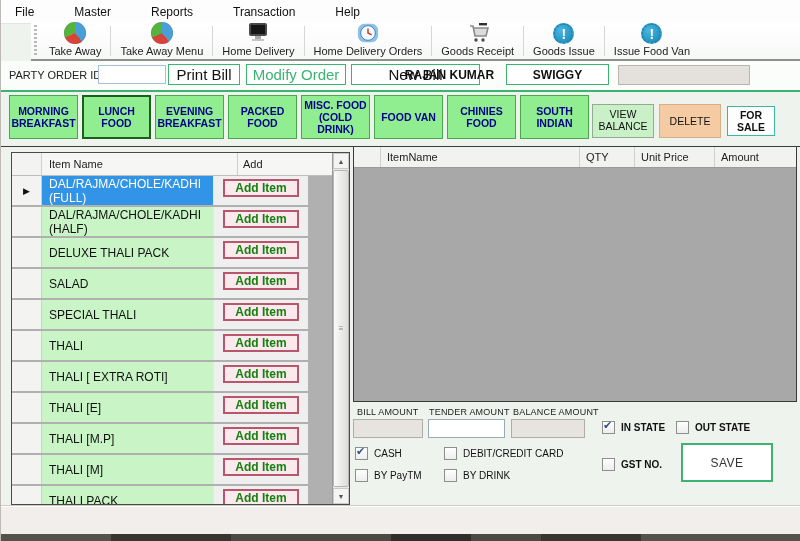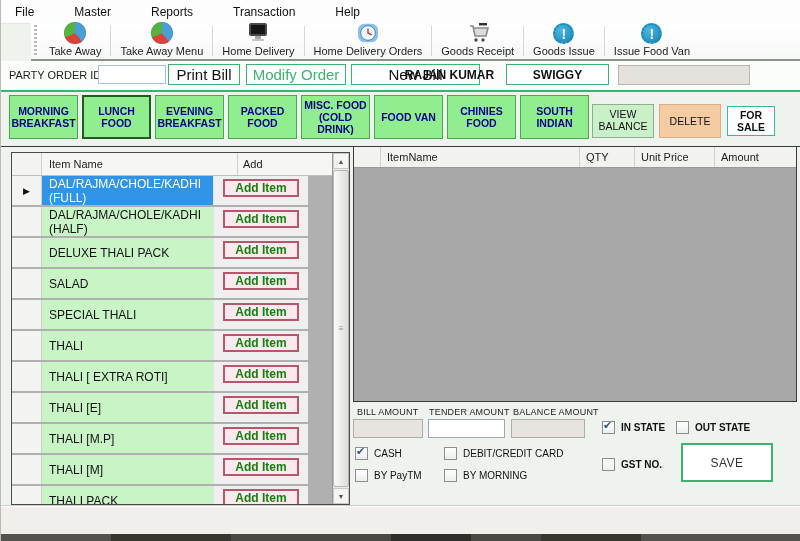--- a/index.html
+++ b/index.html
@@ -306,21 +306,21 @@
     <div class="cbrow" style="left:443px;top:447px;">
       <span class="cb"></span>
       <span>DEBIT/CREDIT CARD</span>
     </div>
     <div class="cbrow" style="left:354px;top:469px;">
       <span class="cb"></span>
       <span>BY PayTM</span>
     </div>
     <div class="cbrow" style="left:443px;top:469px;">
       <span class="cb"></span>
-      <span>BY MORNING</span>
+      <span>BY DRINK</span>
     </div>
     <div class="cbrow bold" style="left:601px;top:458px;">
       <span class="cb"></span>
       <span>GST NO.</span>
     </div>
     <div class="savebtn">SAVE</div>
   </div>
 
   <div class="statusbar"></div>
   <div class="taskstrip"></div>

